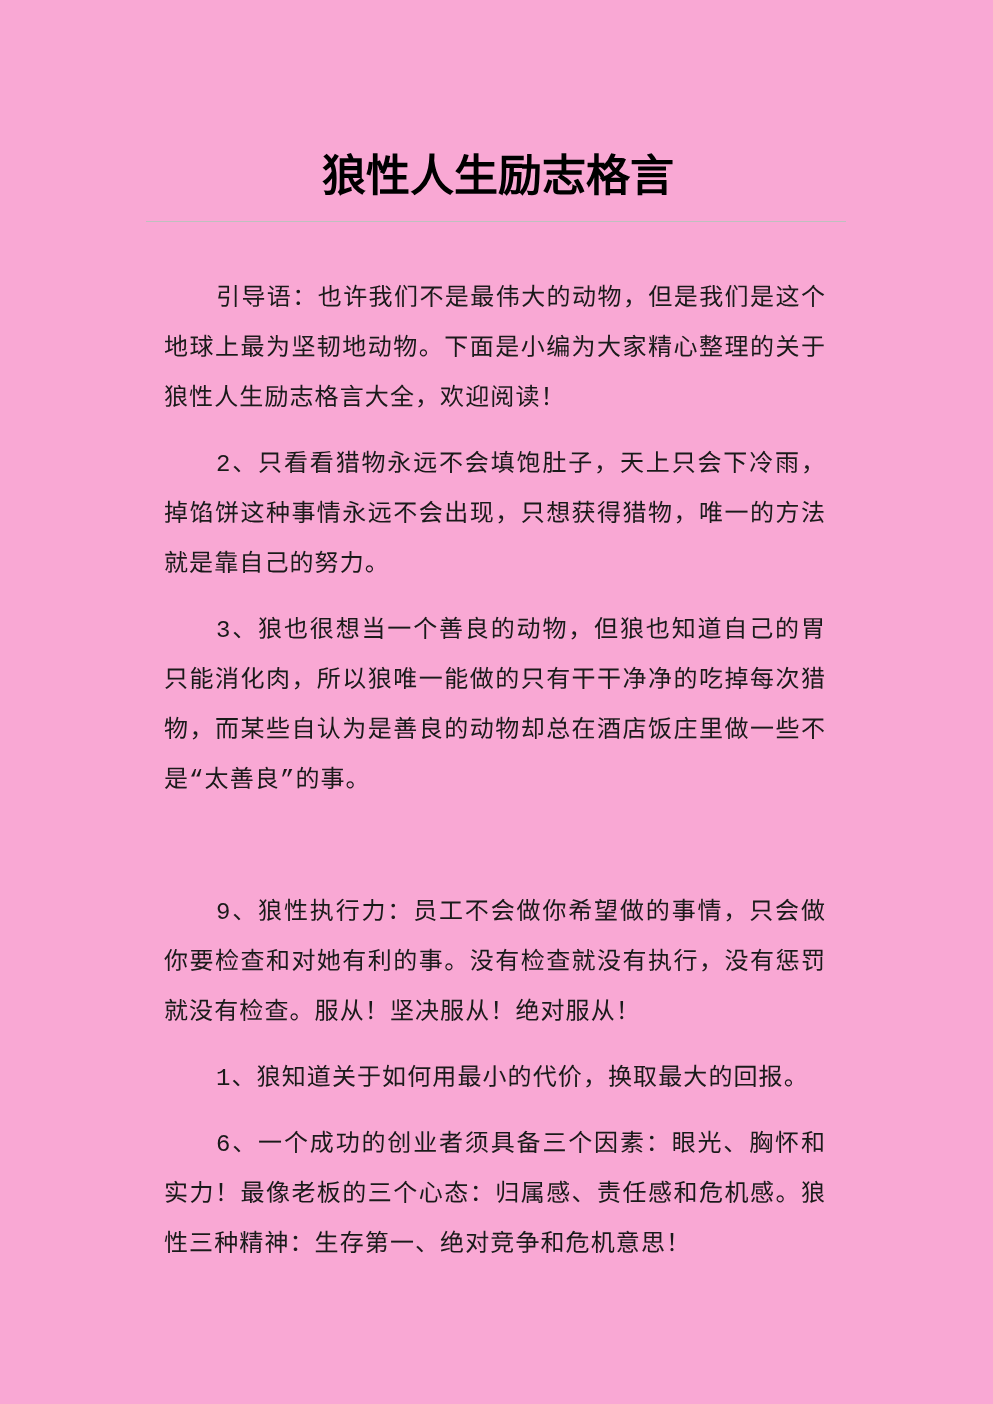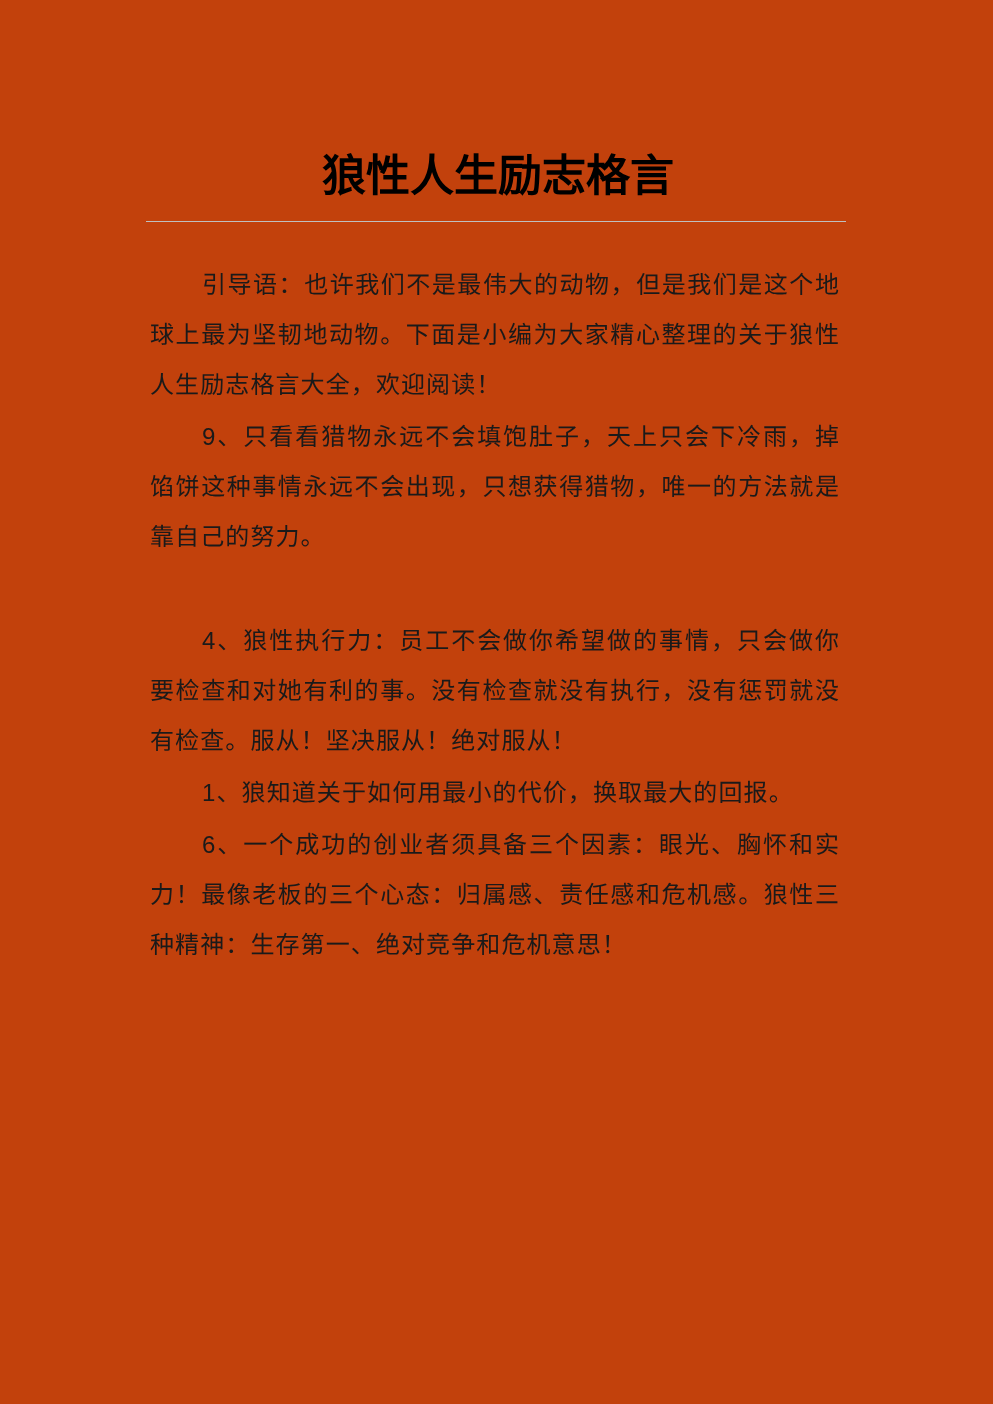--- a/index.html
+++ b/index.html
@@ -13,21 +13,21 @@
     font-family: "DejaVu Serif", "Liberation Serif", serif;
     color: #000000;
     -webkit-font-smoothing: none;
   }
 
   #page {
     position: relative;
     width: 993px;
     height: 1404px;
     margin: 0 auto;
-    background: #c2410c;
+    background: #f9a8d4;
     overflow: hidden;
     box-sizing: border-box;
   }
 
   
   #doc-title {
     position: absolute;
     left: 148px;
     top: 118px;
     width: 700px;
@@ -54,23 +54,23 @@
 
   
   #body-column {
     position: absolute;
     left: 148px;
     top: 258px;
     width: 694px;
   }
 
   .para {
-    margin: 2px;
+    margin: 16px;
     padding: 0;
-    font-family: Liberation Sans, sans-serif;
+    font-family: Liberation Mono, monospace;
     font-size: 24px;
     line-height: 50px;
     letter-spacing: 1.1px;
     text-indent: 52px;
     text-align: justify;
     text-justify: inter-character;
     color: #1a1a1a;
     word-break: break-all;
   }
 
@@ -87,26 +87,27 @@
 
   <h1 id="doc-title">狼性人生励志格言</h1>
 
   <hr id="title-rule">
 
   <div id="body-column">
 
     <p class="para">引导语：也许我们不是最伟大的动物，但是我们是这个地球上最为坚韧地动物。下面是小编为大家精心整理的关于狼性人生励志格言大全，欢迎阅读！</p>
 
 
-    <p class="para">9、只看看猎物永远不会填饱肚子，天上只会下冷雨，掉馅饼这种事情永远不会出现，只想获得猎物，唯一的方法就是靠自己的努力。</p>
+    <p class="para">2、只看看猎物永远不会填饱肚子，天上只会下冷雨，掉馅饼这种事情永远不会出现，只想获得猎物，唯一的方法就是靠自己的努力。</p>
 
+    <p class="para">3、狼也很想当一个善良的动物，但狼也知道自己的胃只能消化肉，所以狼唯一能做的只有干干净净的吃掉每次猎物，而某些自认为是善良的动物却总在酒店饭庄里做一些不是“太善良”的事。</p>
 
     <p class="para blank"></p>
 
-    <p class="para">4、狼性执行力：员工不会做你希望做的事情，只会做你要检查和对她有利的事。没有检查就没有执行，没有惩罚就没有检查。服从！坚决服从！绝对服从！</p>
+    <p class="para">9、狼性执行力：员工不会做你希望做的事情，只会做你要检查和对她有利的事。没有检查就没有执行，没有惩罚就没有检查。服从！坚决服从！绝对服从！</p>
 
     <p class="para">1、狼知道关于如何用最小的代价，换取最大的回报。</p>
 
     <p class="para">6、一个成功的创业者须具备三个因素：眼光、胸怀和实力！最像老板的三个心态：归属感、责任感和危机感。狼性三种精神：生存第一、绝对竞争和危机意思！</p>
 
   </div>
 
 </div>
 
 </body></html>

